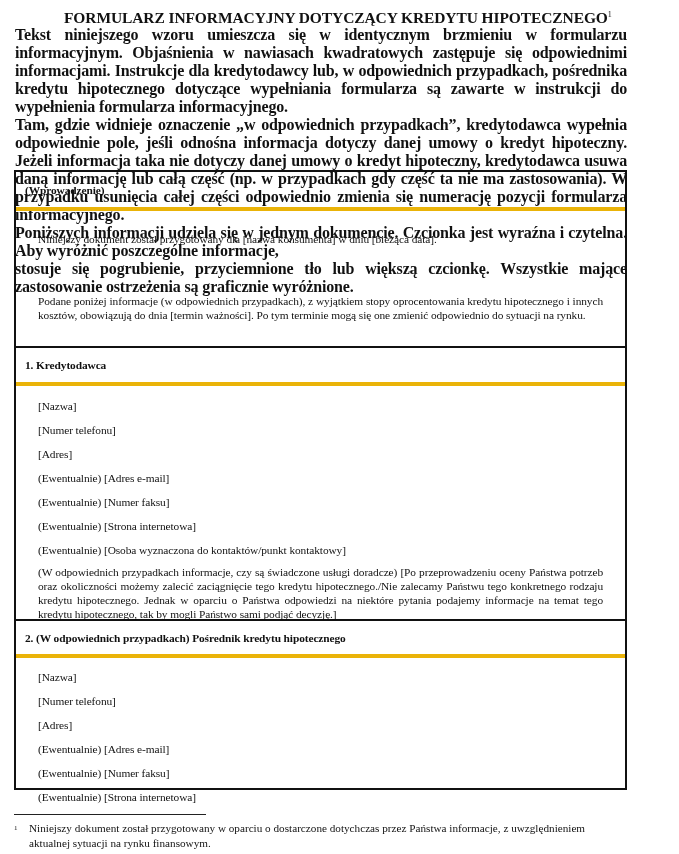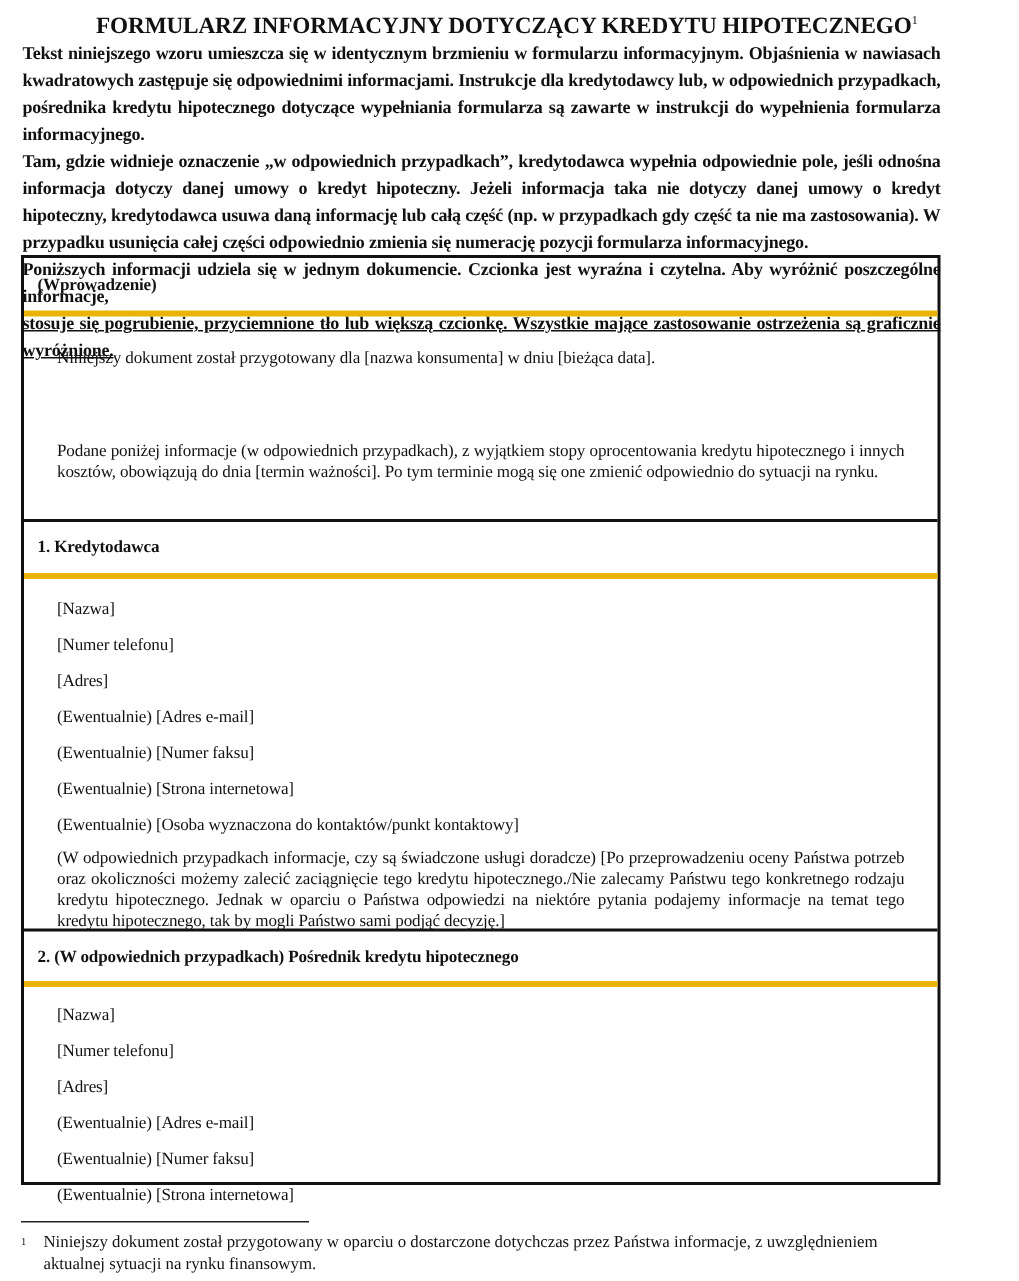--- a/index.html
+++ b/index.html
@@ -2,24 +2,24 @@
 <html><head>
 <meta charset="utf-8">
 <style>
   html, body { margin: 0; padding: 0; background: #ffffff; }
   body { width: 679px; height: 854px; position: relative; overflow: hidden;
          font-family: "Liberation Serif", serif; color: #111; }
   .title { position: absolute; top: 9px; left: 16px; width: 626px; text-align: left;
            font-weight: bold; font-size: 15.5px; letter-spacing: -0.1px; padding-left: 48px; }
   .title sup { font-size: 8px; font-weight: normal; vertical-align: 6px; }
   .intro { position: absolute; top: 26px; left: 15px; width: 612px;
-           font-weight: bold; font-size: 12px; line-height: 18px; text-align: justify;
+           font-weight: bold; font-size: 16px; line-height: 18px; text-align: justify;
            letter-spacing: -0.15px; }
   .intro p { margin: 0; }
-  .intro p.underline { text-decoration: underline; }
+  .intro p.underline { }
   .box { position: absolute; top: 170px; left: 14px; width: 609px; height: 616px;
          border: 2px solid #111; box-sizing: content-box; }
   .sec-head { border-bottom: 4px solid #eab308; font-weight: bold; font-size: 11.4px;
               padding: 0 9px; display: flex; align-items: center; letter-spacing: -0.1px; }
   .sec-body { border-bottom: 2px solid #111; font-size: 11.4px; padding: 0 22px;
               letter-spacing: -0.1px; }
   .sec-body:last-child { border-bottom: none; }
   .sec-body p { margin: 0; }
   .field { line-height: 14px; margin-bottom: 10px !important; }
   .para { line-height: 14px; text-align: justify; }

